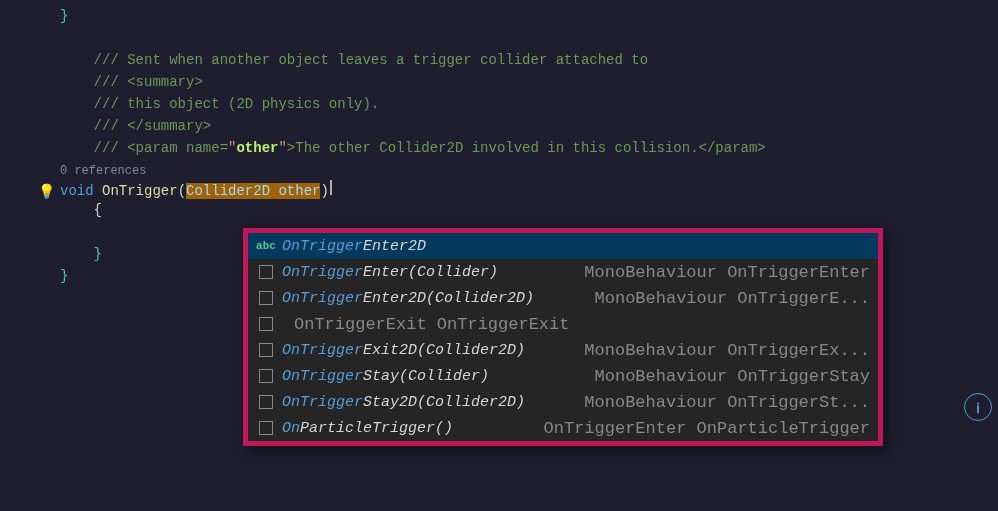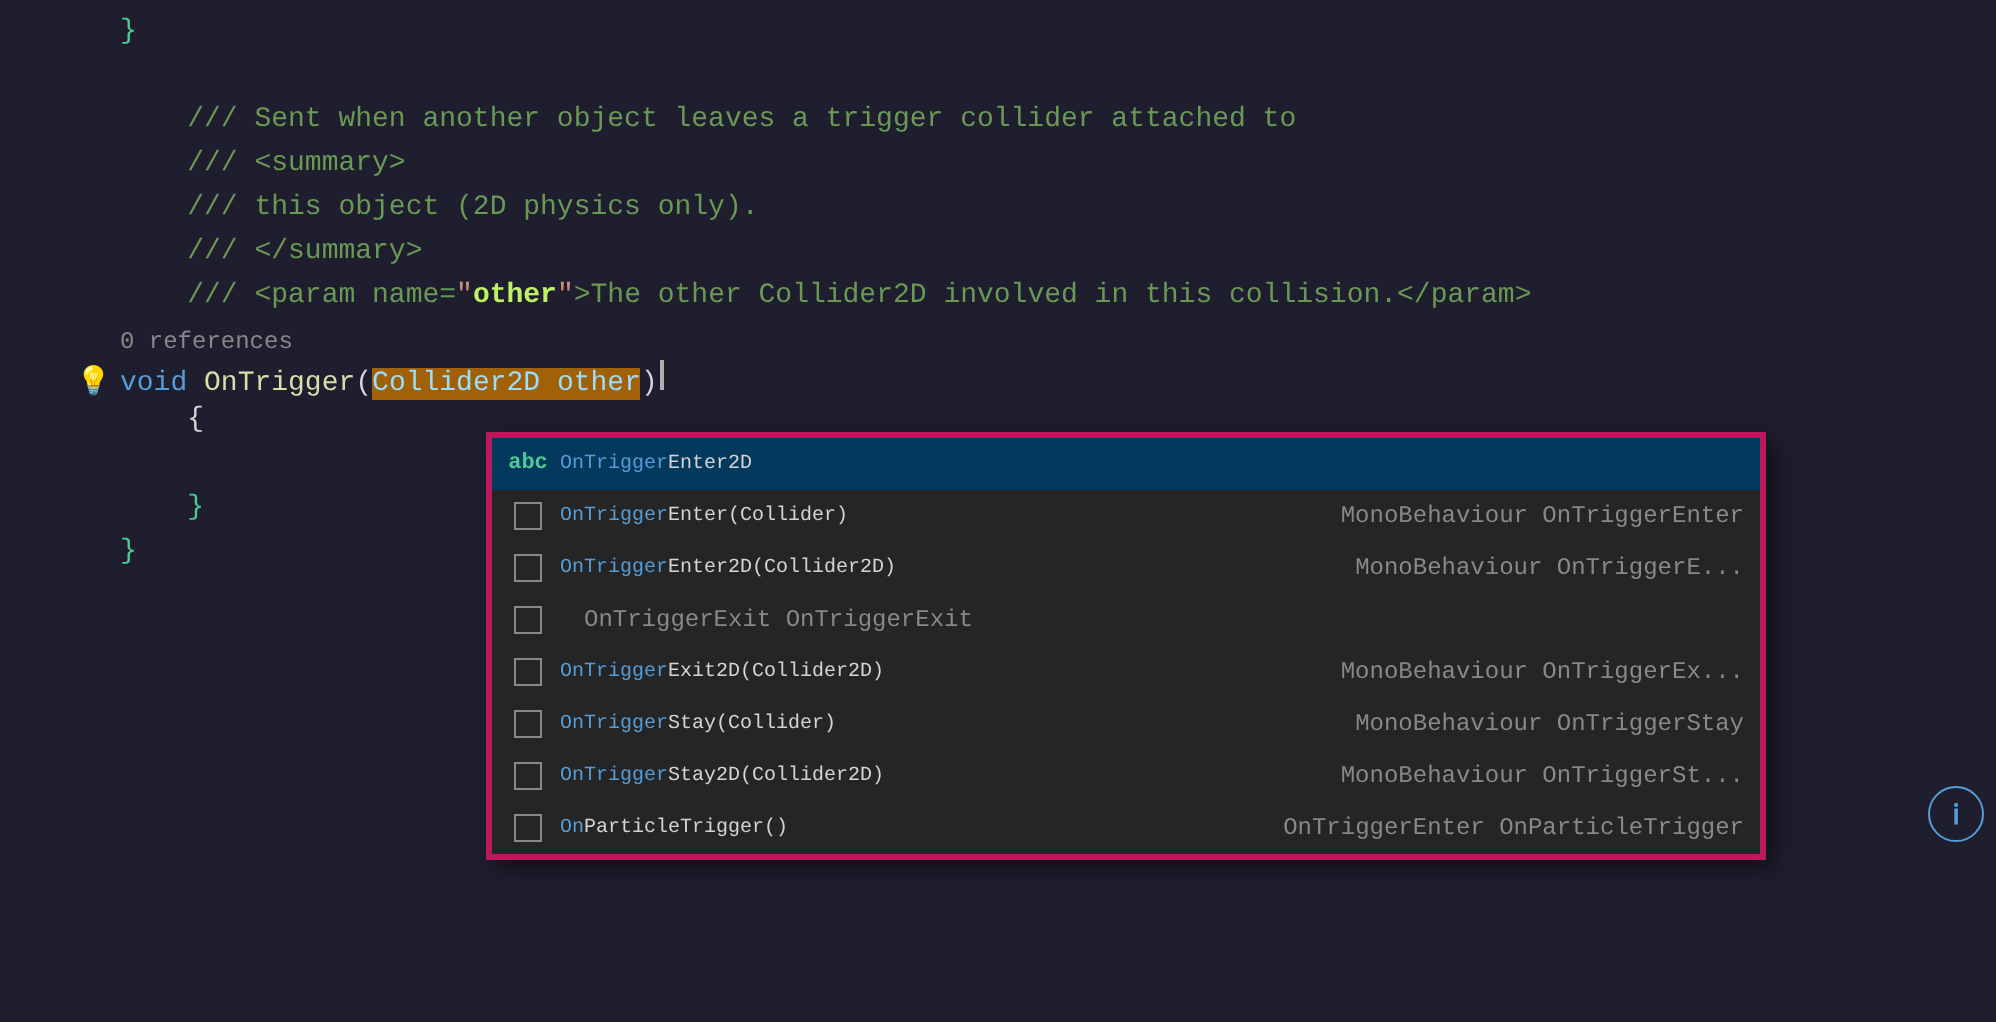--- a/index.html
+++ b/index.html
@@ -51,25 +51,25 @@
     .references-line {
       color: #888;
       font-size: 12px;
       padding: 2px 16px 2px 60px;
       height: 18px;
     }
 
     
     .autocomplete {
       position: absolute;
-      top: 216px;
+      top: 228px;
       left: 243px;
       width: 640px;
       background: #252526;
-      border: 3px solid #be185d;
+      border: 5px solid #be185d;
       z-index: 10;
       box-shadow: 4px 4px 12px rgba(0,0,0,0.5);
     }
 
     .ac-item {
       display: flex;
       align-items: center;
       height: 26px;
       padding: 0 8px;
       cursor: pointer;
@@ -97,30 +97,31 @@
 
     .ac-icon-square {
       width: 14px;
       height: 14px;
       border: 1.5px solid #888;
       display: inline-block;
     }
 
     .ac-name {
       flex: 1;
-      font-size: 10px;
+      font-size: 15px;
       color: #d4d4d4;
+      font-style: italic;
     }
 
     .ac-name .highlight {
       color: #569cd6;
     }
 
     .ac-detail {
-      font-size: 12px;
+      font-size: 17px;
       color: #888;
       margin-left: 12px;
     }
 
     
     .info-btn {
       position: absolute;
       right: 6px;
       bottom: 90px;
       width: 28px;

